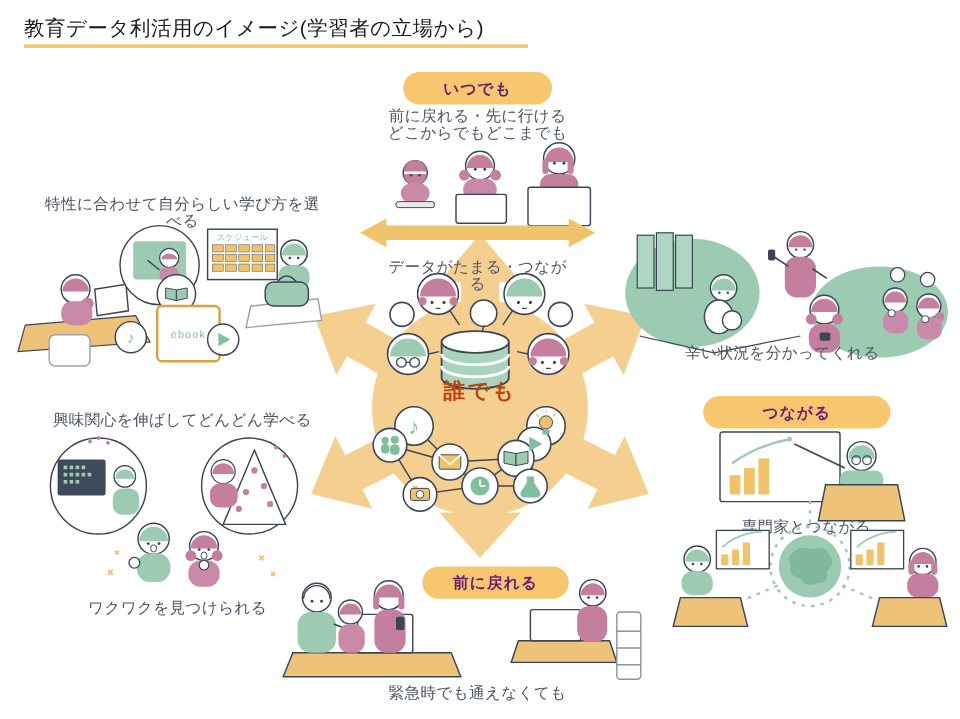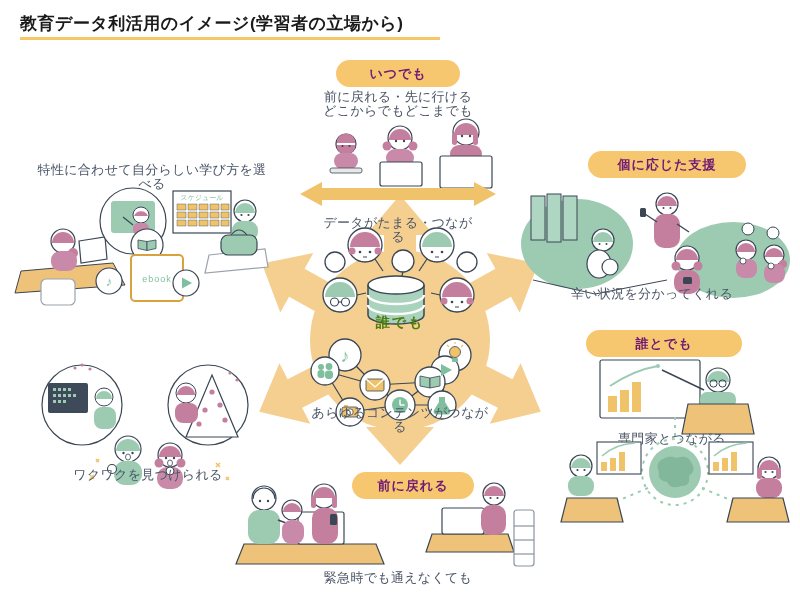--- a/index.html
+++ b/index.html
@@ -1,23 +1,23 @@
 <!DOCTYPE html>
 <html><head>
 <meta charset="utf-8">
 <style>
   html,body{margin:0;padding:0;background:#fff;}
   #stage{position:relative;width:800px;height:599px;background:#fff;overflow:hidden;
          font-family:"Liberation Sans","DejaVu Sans",sans-serif;}
-  #title{position:absolute;left:20px;top:12px;font-size:17px;font-weight:bold;color:#1a1a1a;letter-spacing:0.5px;}
+  #title{position:absolute;left:20px;top:12px;font-size:17px;font-weight:normal;color:#1a1a1a;letter-spacing:0.5px;}
   #title-underline{position:absolute;left:20px;top:37px;width:420px;height:3px;background:#F5C766;}
   .badge{position:absolute;background:#F6C76F;color:#701a75;font-weight:bold;font-size:13px;
          display:flex;align-items:center;justify-content:center;border-radius:15px;height:27px;letter-spacing:1px;}
   .caption{position:absolute;text-align:center;font-size:13px;color:#4A5566;line-height:14px;letter-spacing:0.3px;}
-  .center-label{position:absolute;text-align:center;font-size:14px;font-weight:bold;color:#4d7c0f;letter-spacing:2px;}
+  .center-label{position:absolute;text-align:center;font-size:18px;font-weight:bold;color:#c2410c;letter-spacing:2px;}
   svg{position:absolute;overflow:visible;}
 </style>
 </head>
 <body>
 
 <div id="stage">
 
   <div id="title">教育データ利活用のイメージ(学習者の立場から)</div>
   <div id="title-underline"></div>
 
@@ -250,21 +250,20 @@
       </g>
       <rect x="118" y="72" width="52" height="46" rx="4" fill="#fff" stroke="#D8A23F" stroke-width="2"></rect>
       <text x="144" y="99" text-anchor="middle" font-size="9" fill="#7FBFA0" letter-spacing="1">ebook</text>
       <circle cx="96" cy="98" r="13" fill="#fff" stroke="#3A4654" stroke-width="1.2"></circle>
       <text x="96" y="103" text-anchor="middle" font-size="13" fill="#7FBFA0">♪</text>
       <circle cx="173" cy="100" r="13" fill="#fff" stroke="#3A4654" stroke-width="1.2"></circle>
       <polygon points="169,94.5 179,100 169,105.5" fill="#7FBFA0"></polygon>
     </g>
   </svg>
 
-  <div class="badge" style="left:588px;top:151px;width:158px;">個に応じた支援</div>
   <svg style="left:515px;top:182px" width="278" height="122" viewBox="0 0 278 122">
     <ellipse cx="62" cy="62" rx="56" ry="45" fill="#9CCBB2"></ellipse>
     <g fill="#AFD6C2" stroke="#3A4654" stroke-width="1">
       <rect x="16" y="14" width="14" height="44"></rect>
         <rect x="32" y="12" width="14" height="48"></rect>
         <rect x="48" y="14" width="14" height="44"></rect>
     </g>
     <path d="M18,98 L80,112 L152,98" fill="none" stroke="#3A4654" stroke-width="1"></path>
     <g>
       <circle cx="88" cy="58" r="11" fill="#fff" stroke="#3A4654" stroke-width="1.2"></circle>
@@ -302,20 +301,21 @@
       <circle cx="228" cy="79" r="3" fill="#fff" stroke="#3A4654" stroke-width="0.8"></circle>
       <circle cx="259" cy="73" r="10" fill="#fff" stroke="#3A4654" stroke-width="1.2"></circle>
       <path d="M250,75 A9,9 0 0 1 268,75 Z" fill="#C57F9E"></path>
       <circle cx="268" cy="82" r="4" fill="#C57F9E"></circle>
       <rect x="249" y="82" width="21" height="19" rx="8" fill="#C98AA9"></rect>
       <circle cx="256" cy="84" r="3" fill="#fff" stroke="#3A4654" stroke-width="0.8"></circle>
     </g>
   </svg>
   <div class="caption" style="left:562px;top:288px;width:180px;font-family:Liberation Mono, monospace;">辛い状況を分かってくれる</div>
 
+  <div class="caption" style="left:42px;top:343px;width:220px;">興味関心を伸ばしてどんどん学べる</div>
   <svg style="left:20px;top:357px" width="250" height="132" viewBox="0 0 250 132">
     <g>
       <circle cx="62" cy="48" r="40" fill="#fff" stroke="#3A4654" stroke-width="1.2"></circle>
       <rect x="28" y="26" width="40" height="30" rx="2" fill="#3E4A59"></rect>
       <g fill="#9CCBB2">
         <rect x="33" y="31" width="3" height="3"></rect>
           <rect x="38" y="31" width="3" height="3"></rect>
           <rect x="43" y="31" width="3" height="3"></rect>
           <rect x="48" y="31" width="3" height="3"></rect>
         <rect x="33" y="37" width="3" height="3"></rect>
@@ -364,23 +364,23 @@
       <circle cx="139" cy="106" r="4.5" fill="#C57F9E"></circle>
         <circle cx="161" cy="106" r="4.5" fill="#C57F9E"></circle>
       <circle cx="146" cy="101" r="1.2" fill="#3A4654"></circle>
         <circle cx="154" cy="101" r="1.2" fill="#3A4654"></circle>
       <ellipse cx="150" cy="106" rx="2.5" ry="3" fill="#fff" stroke="#3A4654" stroke-width="0.8"></ellipse>
       <rect x="137" y="110" width="26" height="22" rx="10" fill="#C98AA9"></rect>
       <circle cx="150" cy="114" r="4" fill="#fff" stroke="#3A4654" stroke-width="1"></circle>
       <path d="M196,106 l4,4 M200,106 l-4,4 M206,120 l3,3 M209,120 l-3,3" stroke="#F0C36B" stroke-width="1.6"></path>
     </g>
   </svg>
-  <div class="caption" style="left:58px;top:468px;width:180px;">ワクワクを見つけられる</div>
-
-  <div class="badge" style="left:586px;top:330px;width:156px;">誰とでも</div>
+  <div class="caption" style="left:58px;top:500px;width:180px;">ワクワクを見つけられる</div>
+
+  <div class="badge" style="left:586px;top:330px;width:156px;">つながる</div>
   <svg style="left:592px;top:356px" width="172" height="84" viewBox="0 0 172 84">
     <g>
       <rect x="8" y="4" width="100" height="58" rx="2" fill="#fff" stroke="#3A4654" stroke-width="1.2"></rect>
       <rect x="16" y="40" width="9" height="16" fill="#F0C36B"></rect>
       <rect x="28" y="34" width="9" height="22" fill="#F0C36B"></rect>
       <rect x="40" y="26" width="9" height="30" fill="#F0C36B"></rect>
       <path d="M18,30 Q42,14 66,10" fill="none" stroke="#9CCBB2" stroke-width="2"></path>
       <circle cx="66" cy="10" r="2" fill="#9CCBB2"></circle>
     </g>
     <g>
@@ -467,15 +467,14 @@
           <line x1="288" y1="58" x2="308" y2="58"></line>
           <line x1="288" y1="72" x2="308" y2="72"></line>
       </g>
     </g>
   </svg>
   <div class="badge" style="left:352px;top:472px;width:122px;">前に戻れる</div>
   <div class="caption" style="left:318px;top:216px;width:160px;">データがたまる・つながる</div>
 
   <div class="caption" style="left:308px;top:571px;width:180px;">緊急時でも通えなくても</div>
   <div class="center-label" style="left:360px;top:314px;width:80px;">誰でも</div>
-  <div class="caption" style="left:310px;top:406px;width:180px;">あらゆるコンテンツがつながる</div>
 
 </div>
 
 </body></html>

